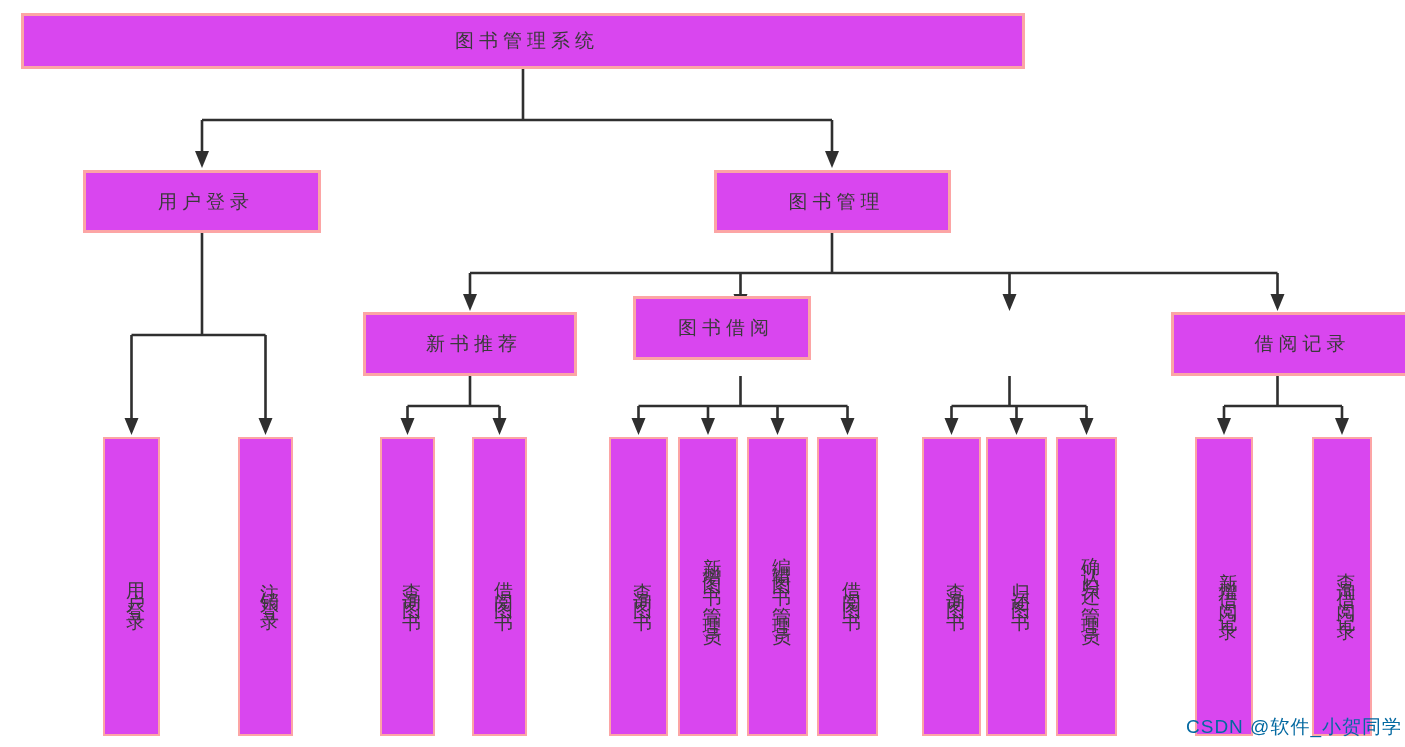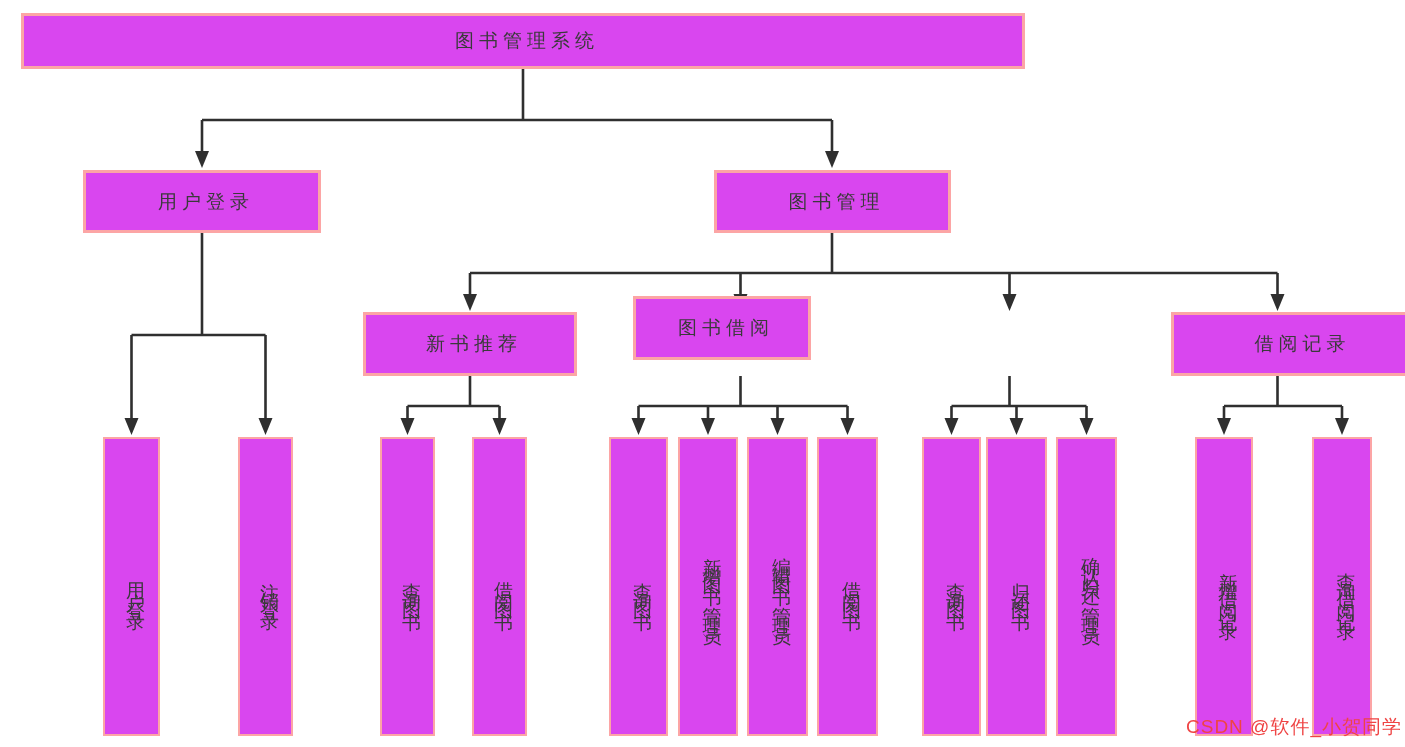--- a/index.html
+++ b/index.html
@@ -32,21 +32,21 @@
     writing-mode: vertical-rl;
     text-orientation: mixed;
     letter-spacing: 10px;
     font-size: 19px;
     white-space: normal;
   }
   .watermark {
     position: absolute;
     left: 1186px;
     top: 714px;
-    color: #ef4444;
+    color: #0369a1;
     font-size: 19px;
     letter-spacing: 1px;
     z-index: 9;
     white-space: nowrap;
   }
 </style>
 </head>
 <body>
 
 <div id="stage">

